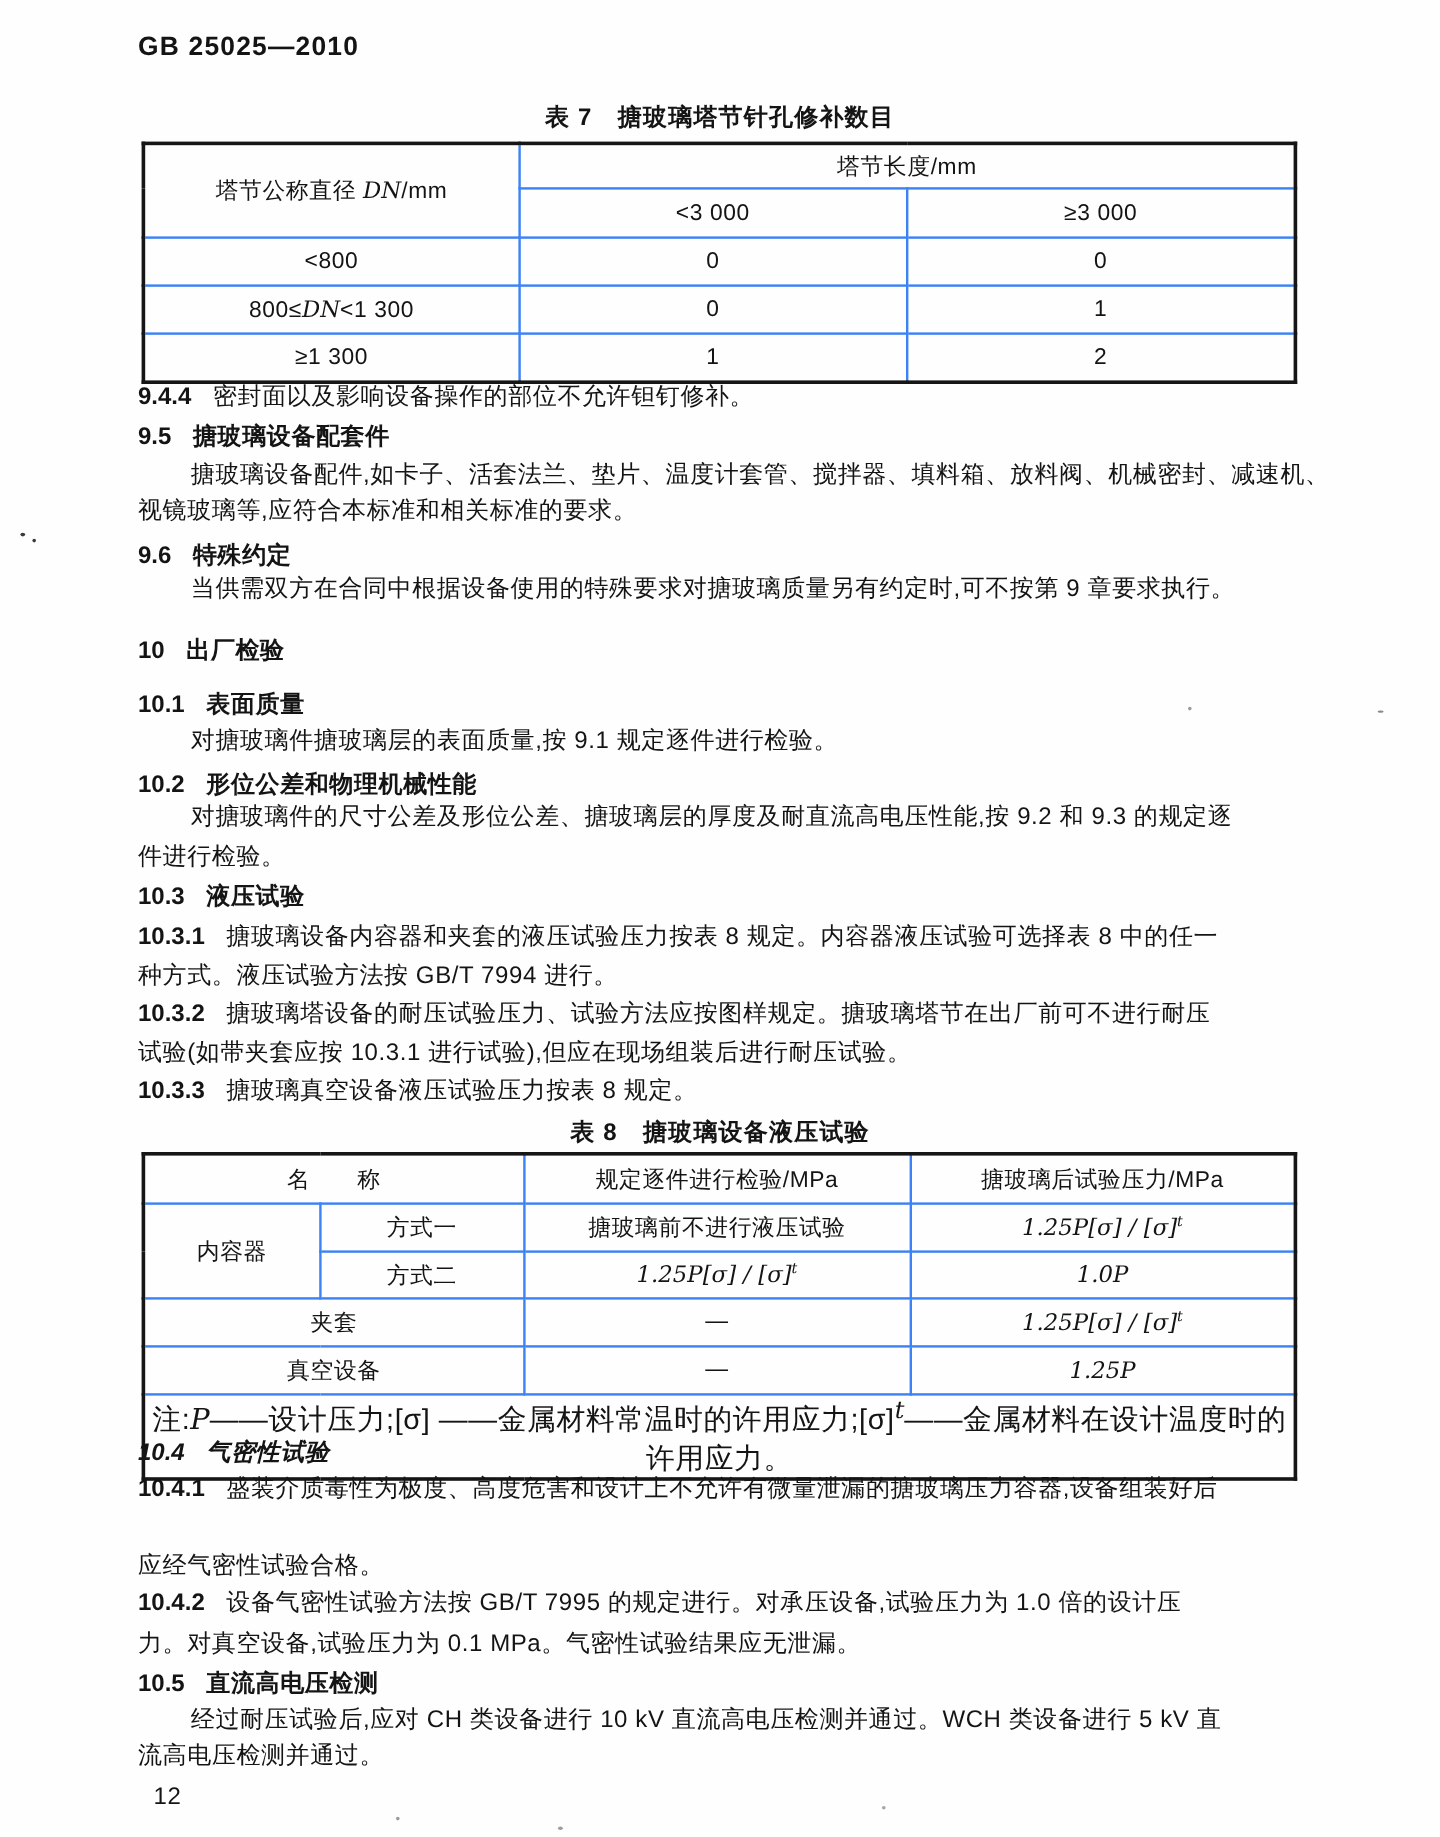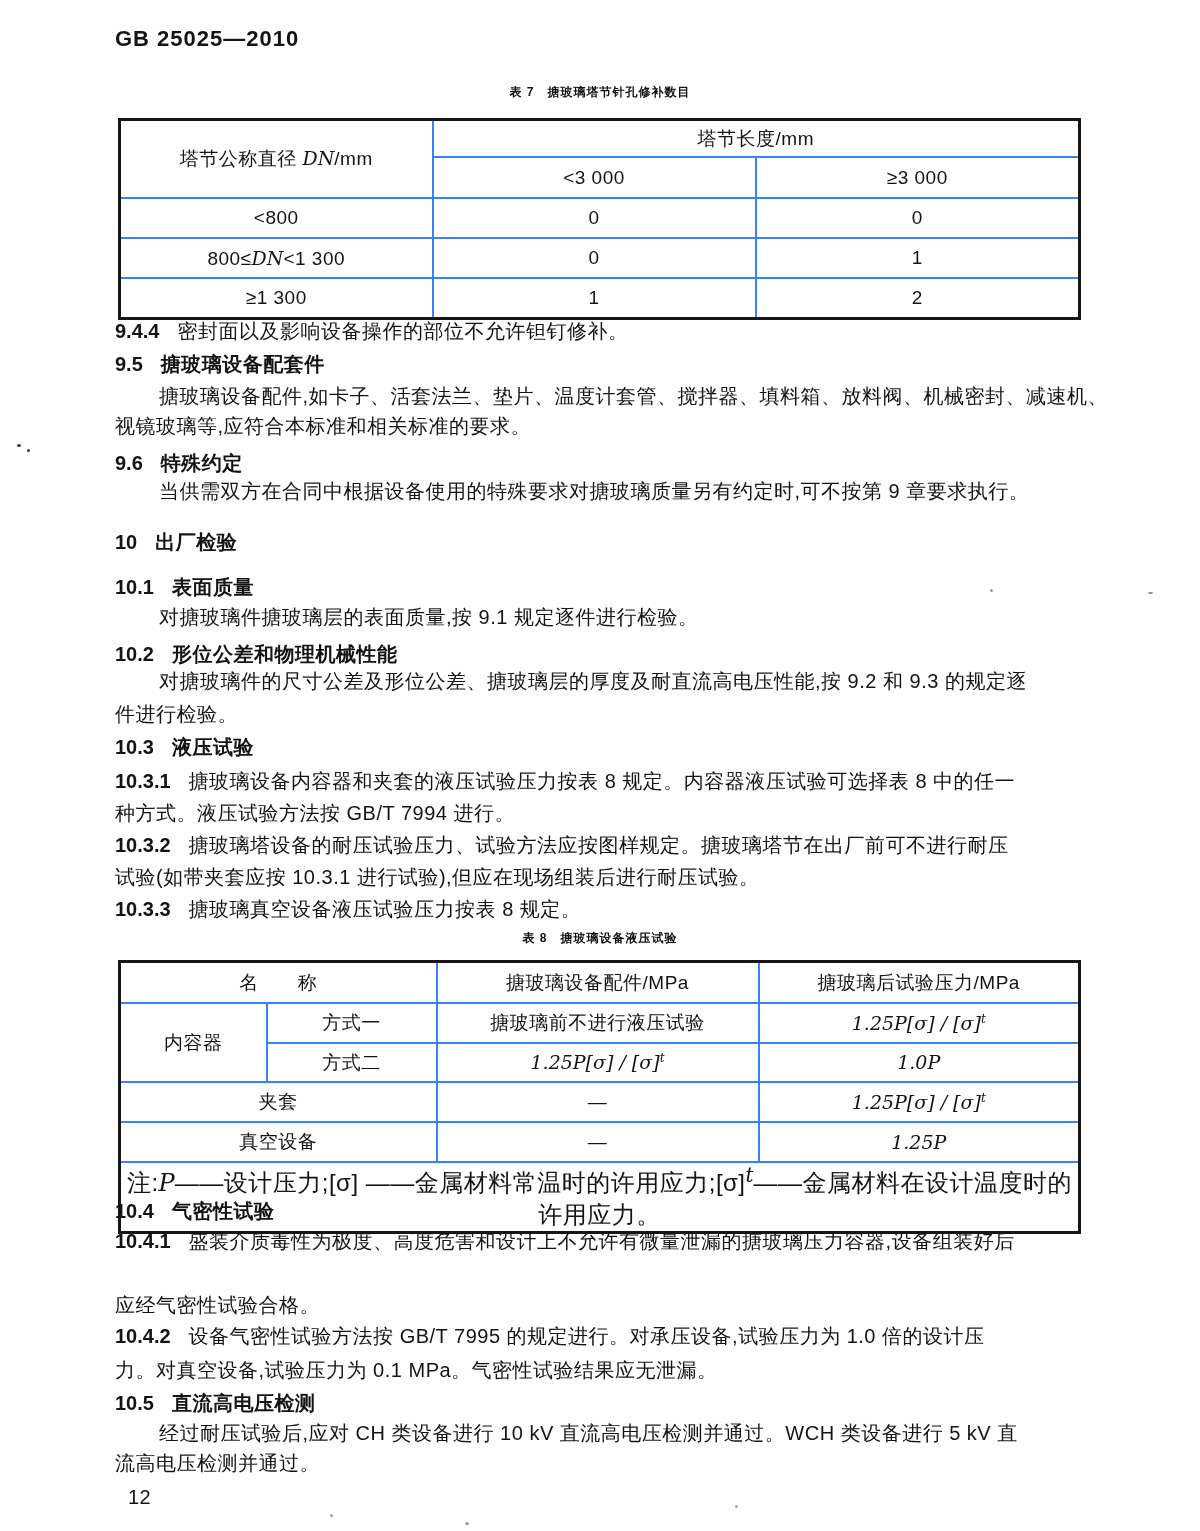--- a/index.html
+++ b/index.html
@@ -19,21 +19,21 @@
     letter-spacing:0.5px;
     white-space:nowrap;
     line-height:26px;
   }
   .ind{left:159px;}
   .num{font-weight:bold;margin-right:18px;letter-spacing:0;}
   .bold{font-weight:bold;}
   .gb-head{font-size:22px;font-weight:bold;letter-spacing:1px;}
   .caption{
     position:absolute;left:0;width:1200px;
-    text-align:center;font-size:12px;font-weight:bold;letter-spacing:1px;
+    text-align:center;font-size:20px;font-weight:bold;letter-spacing:1px;
   }
   table.std{
     position:absolute;left:118px;width:960px;
     border-collapse:collapse;
     border:3px solid #161616;
     table-layout:fixed;
     font-size:19px;
   }
   table.std td{
     border:2px solid #3b82f6;
@@ -151,21 +151,21 @@
   <table class="std" style="top:960px;">
     <colgroup>
       <col style="width:147px">
         <col style="width:170px">
         <col style="width:322px">
         <col style="width:321px">
     </colgroup>
     <tbody>
         <tr>
       <td colspan="2" style="height:39px;">名　　称</td>
-      <td>搪玻璃设备配件/MPa</td>
+      <td>规定逐件进行检验/MPa</td>
       <td>搪玻璃后试验压力/MPa</td>
     </tr>
     <tr>
       <td rowspan="2">内容器</td>
       <td style="height:38px;">方式一</td>
       <td>搪玻璃前不进行液压试验</td>
       <td>
         <span class="fml"><span>1.25P[σ] / [σ]</span><sup>t</sup></span>
       </td>
     </tr>
@@ -189,21 +189,21 @@
       <td><span class="fml">1.25P</span></td>
     </tr>
     <tr>
       <td colspan="4" class="notecell" style="height:40px;">
         <span>注:</span><span class="fml">P</span><span>——设计压力;[σ] ——金属材料常温时的许用应力;[σ]</span><sup class="fml">t</sup><span>——金属材料在设计温度时的许用应力。</span>
       </td>
     </tr>
   </tbody>
     </table>
 
-  <div class="ln bold" style="top:1198px;">
+  <div class="ln bold" style="top:1198px;font-style:italic;">
     <span class="num">10.4</span><span>气密性试验</span>
   </div>
   <div class="ln" style="top:1228px;">
     <span class="num">10.4.1</span><span>盛装介质毒性为极度、高度危害和设计上不允许有微量泄漏的搪玻璃压力容器,设备组装好后</span>
   </div>
   <div class="ln" style="top:1292px;">应经气密性试验合格。</div>
   <div class="ln" style="top:1323px;">
     <span class="num">10.4.2</span><span>设备气密性试验方法按 GB/T 7995 的规定进行。对承压设备,试验压力为 1.0 倍的设计压</span>
   </div>
   <div class="ln" style="top:1357px;">力。对真空设备,试验压力为 0.1 MPa。气密性试验结果应无泄漏。</div>

